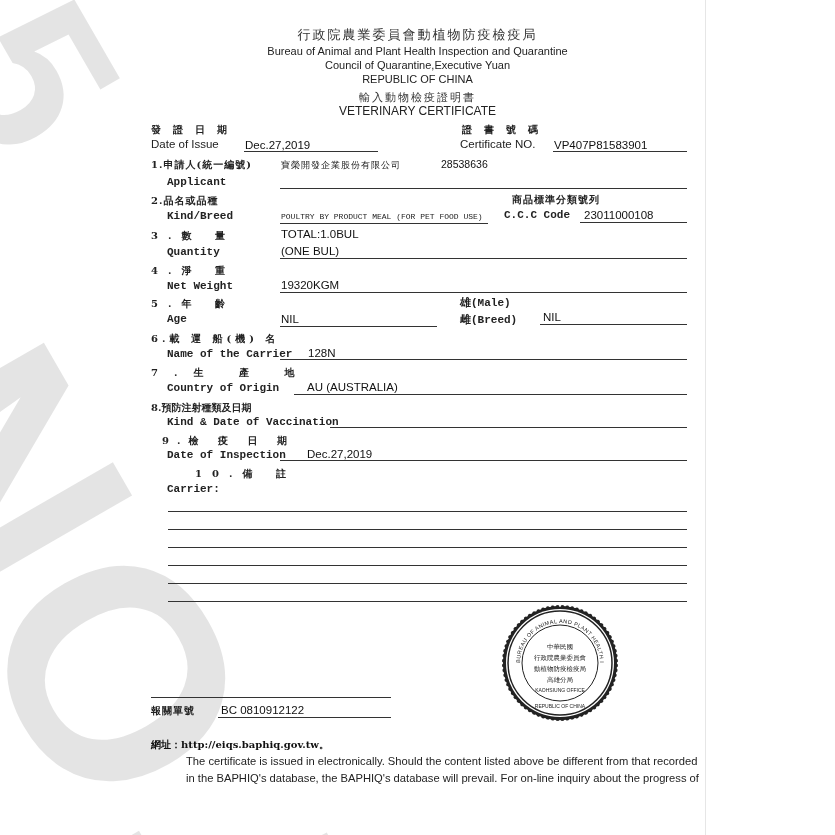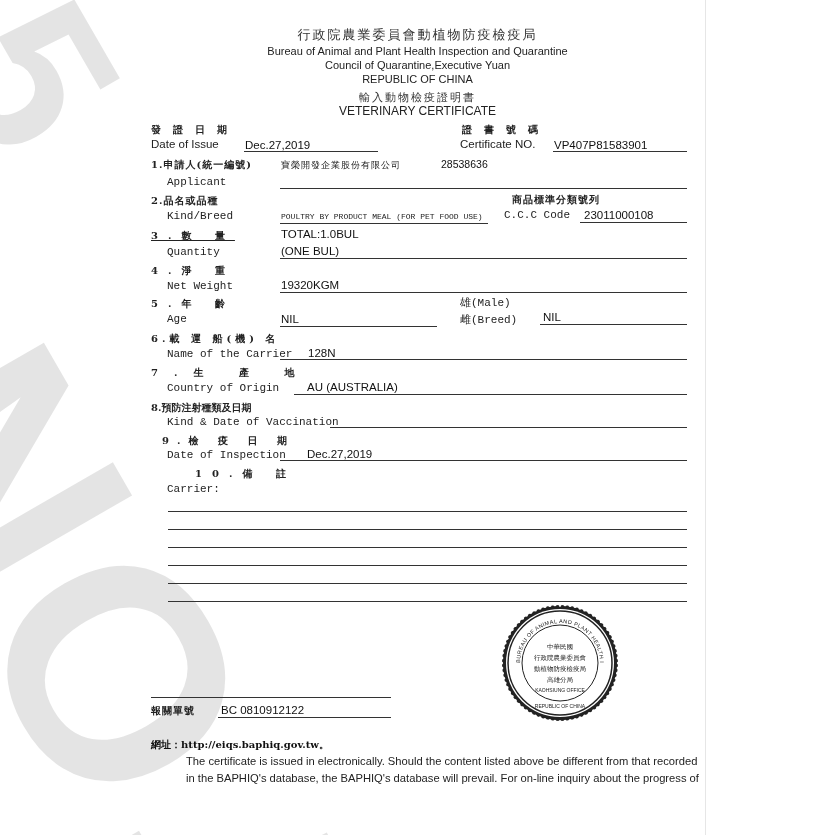--- a/index.html
+++ b/index.html
@@ -19,21 +19,21 @@
   .hdr { position: absolute; left: 0; width: 835px; text-align: center; }
   .cn-title { top: 26px; font-family: "DejaVu Serif", serif; font-size: 13px; letter-spacing: 2px; color: #333; }
   .en-l1 { top: 45px; font-size: 11px; color: #222; }
   .en-l2 { top: 59px; font-size: 11px; color: #222; }
   .en-l3 { top: 73px; font-size: 11px; color: #222; }
   .cn-sub { top: 90px; font-family: "DejaVu Serif", serif; font-size: 11px; letter-spacing: 2px; color: #333; }
   .en-sub { top: 104px; font-size: 12px; color: #222; }
 
   .t { position: absolute; white-space: nowrap; }
   .cnlab { font-family: "DejaVu Serif", serif; font-weight: bold; font-size: 10px; color: #222; letter-spacing: 3px; }
-  .monolab { font-family: "Liberation Mono", monospace; font-weight: normal; font-size: 11px; color: #222; }
+  .monolab { font-family: "Liberation Mono", monospace; font-weight: bold; font-size: 11px; color: #222; }
   .sans { font-family: "Liberation Sans", sans-serif; font-size: 11.5px; color: #222; }
   .val { font-family: "Liberation Sans", sans-serif; font-size: 11.5px; color: #111; }
   .smallmono { font-family: "Liberation Mono", monospace; font-size: 8px; color: #222; }
   .uline { position: absolute; height: 1px; background: #333; }
 
   
   .stamp { position: absolute; left: 500px; top: 603px; width: 120px; height: 120px; }
   .footer-cn { font-family: "DejaVu Serif", serif; font-weight: bold; font-size: 10px; color: #111; }
   .footer-en { font-family: "Liberation Sans", sans-serif; font-size: 11.2px; color: #222; line-height: 16.5px; margin-left: 36px; }
 </style>
@@ -71,21 +71,21 @@
 
   <div class="t cnlab" style="left:151px; top:194px; letter-spacing:1px;">2.品名或品種</div>
   <div class="t monolab" style="left:167px; top:210px;">Kind/Breed</div>
   <div class="t smallmono" style="left:281px; top:212px;">POULTRY BY PRODUCT MEAL (FOR PET FOOD USE)</div>
   <div class="uline" style="left:280px; top:223px; width:208px;"></div>
   <div class="t cnlab" style="left:512px; top:193px; letter-spacing:1px;">商品標準分類號列</div>
   <div class="t monolab" style="left:504px; top:209px;">C.C.C Code</div>
   <div class="t val" style="left:584px; top:209px;">23011000108</div>
   <div class="uline" style="left:580px; top:222px; width:107px;"></div>
 
-  <div class="t cnlab" style="left:151px; top:229px; letter-spacing:10px;text-decoration:underline;">3.數 量</div>
+  <div class="t cnlab" style="left:151px; top:229px; letter-spacing:10px;">3.數 量</div>
   <div class="t monolab" style="left:167px; top:246px;">Quantity</div>
   <div class="t val" style="left:281px; top:228px;">TOTAL:1.0BUL</div>
   <div class="t val" style="left:281px; top:245px;">(ONE BUL)</div>
   <div class="uline" style="left:280px; top:258px; width:407px;"></div>
 
   <div class="t cnlab" style="left:151px; top:264px; letter-spacing:10px;">4.淨 重</div>
   <div class="t monolab" style="left:167px; top:280px;">Net Weight</div>
   <div class="t val" style="left:281px; top:279px;">19320KGM</div>
   <div class="uline" style="left:280px; top:292px; width:407px;"></div>
 

